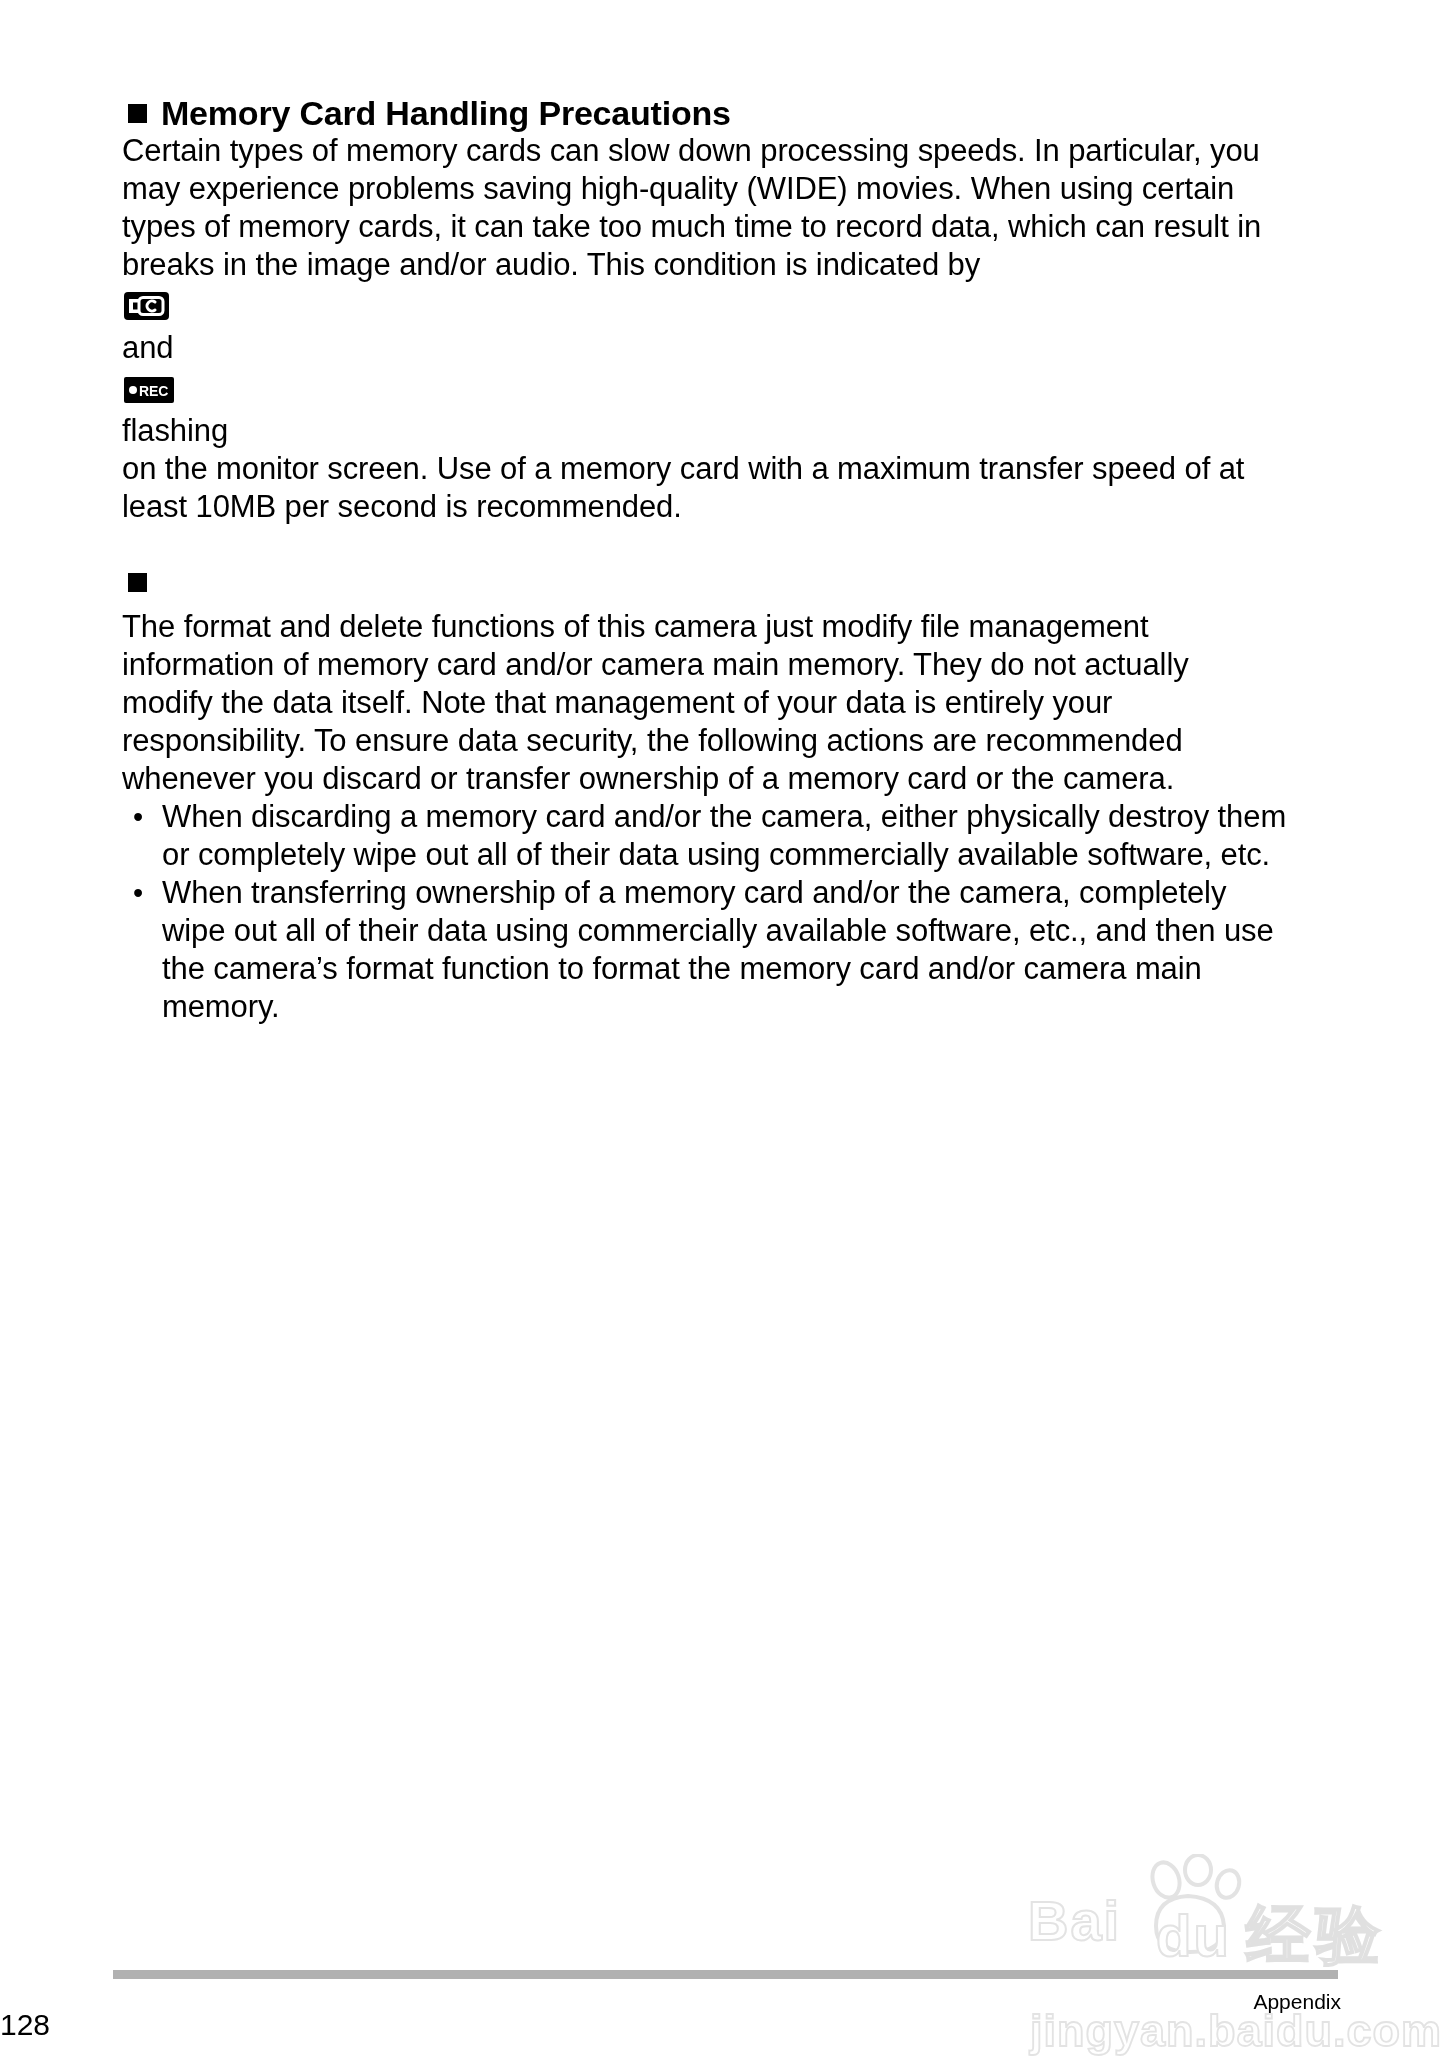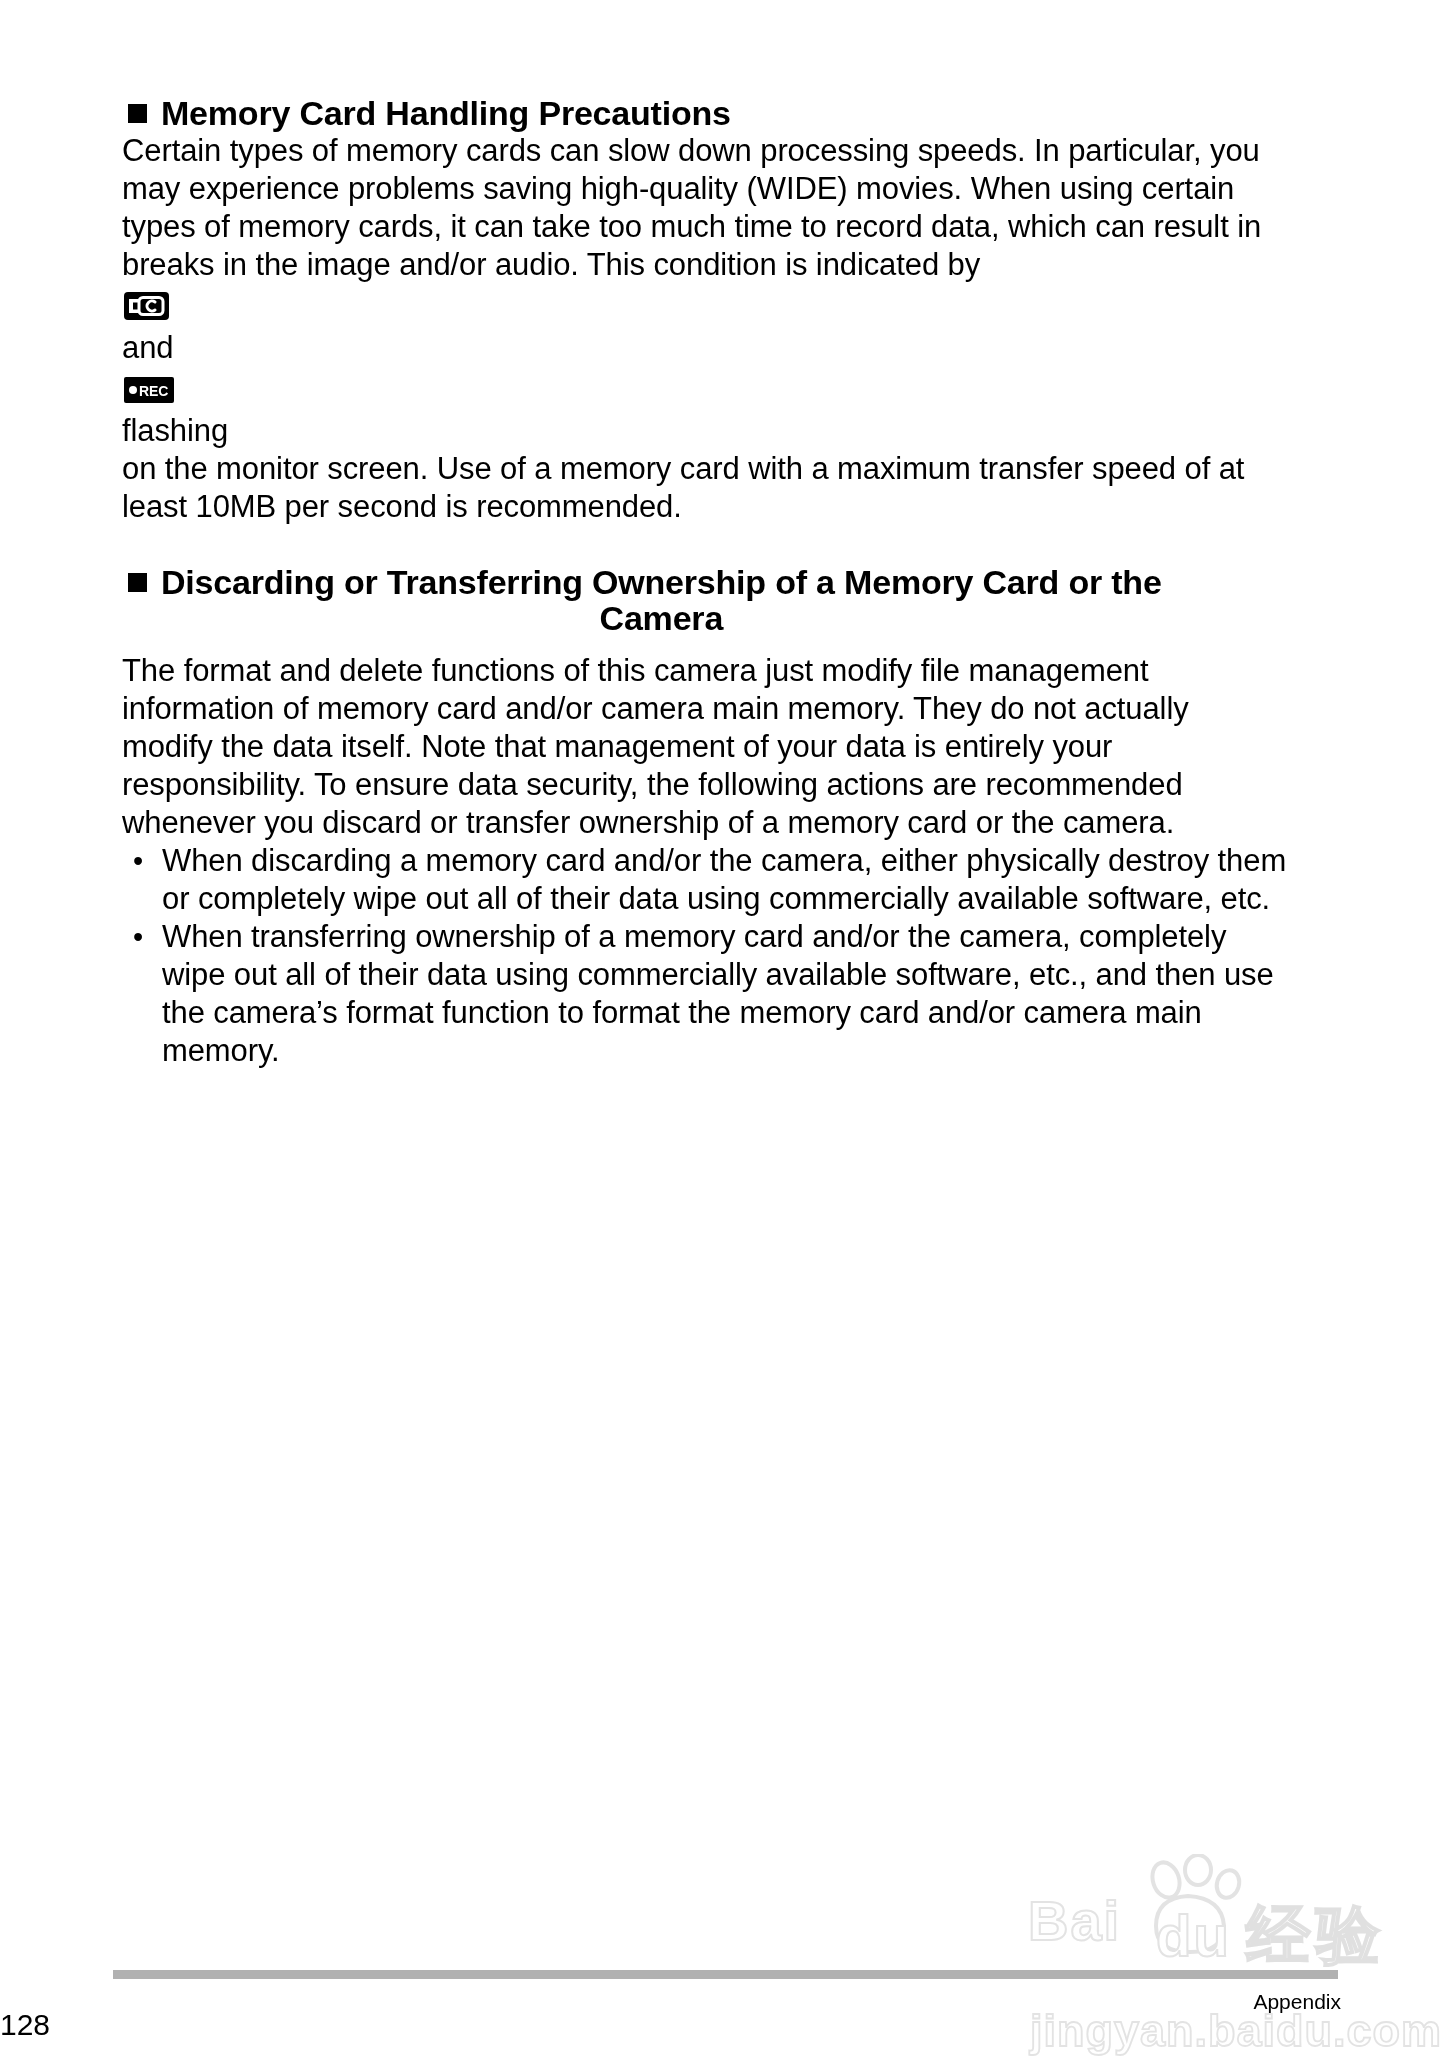--- a/index.html
+++ b/index.html
@@ -16,21 +16,21 @@
   }
   .heading-row {
     display:flex; align-items:flex-start;
     font-weight:bold; font-size:34px; line-height:38px;
     letter-spacing:-0.2px;
   }
   .heading-row .marker {
     flex:0 0 auto; width:19px; height:19px; background:#000;
     margin:10px 14px 0 6px;
   }
-  .heading-text { white-space:pre-line;text-align:center; }
+  .heading-text { white-space:pre-line; }
   .h2-row { margin-top:38px; line-height:36px; }
   .h2-row .marker { margin-top:9px; }
   .body-para {
     font-size:31px; line-height:38px; white-space:pre-line;
     letter-spacing:-0.1px;
   }
   .para2 { margin-top:16px; }
   .bullet-row { display:flex; align-items:flex-start; }
   .bullet-row .bullet-marker {
     flex:0 0 40px; padding-left:11px;
@@ -88,22 +88,20 @@
           <rect x="0" y="0" width="50" height="26" rx="2" fill="#000000"></rect>
           <circle cx="9" cy="13" r="4" fill="#ffffff"></circle>
           <text class="rec-text" x="15" y="18.5" font-size="14" fill="#ffffff">REC</text>
         </svg></span>
     <span>flashing
 on the monitor screen. Use of a memory card with a maximum transfer speed of at
 least 10MB per second is recommended.</span></p>
 
   <div class="heading-row h2-row">
     <span class="marker"></span>
-    <span class="heading-text">Discarding or Transferring Ownership of a Memory Card or the
-Camera</span>
   </div>
 
   <p class="body-para para2">The format and delete functions of this camera just modify file management
 information of memory card and/or camera main memory. They do not actually
 modify the data itself. Note that management of your data is entirely your
 responsibility. To ensure data security, the following actions are recommended
 whenever you discard or transfer ownership of a memory card or the camera.</p>
 
   <div class="bullet-row">
     <span class="bullet-marker">•</span>

